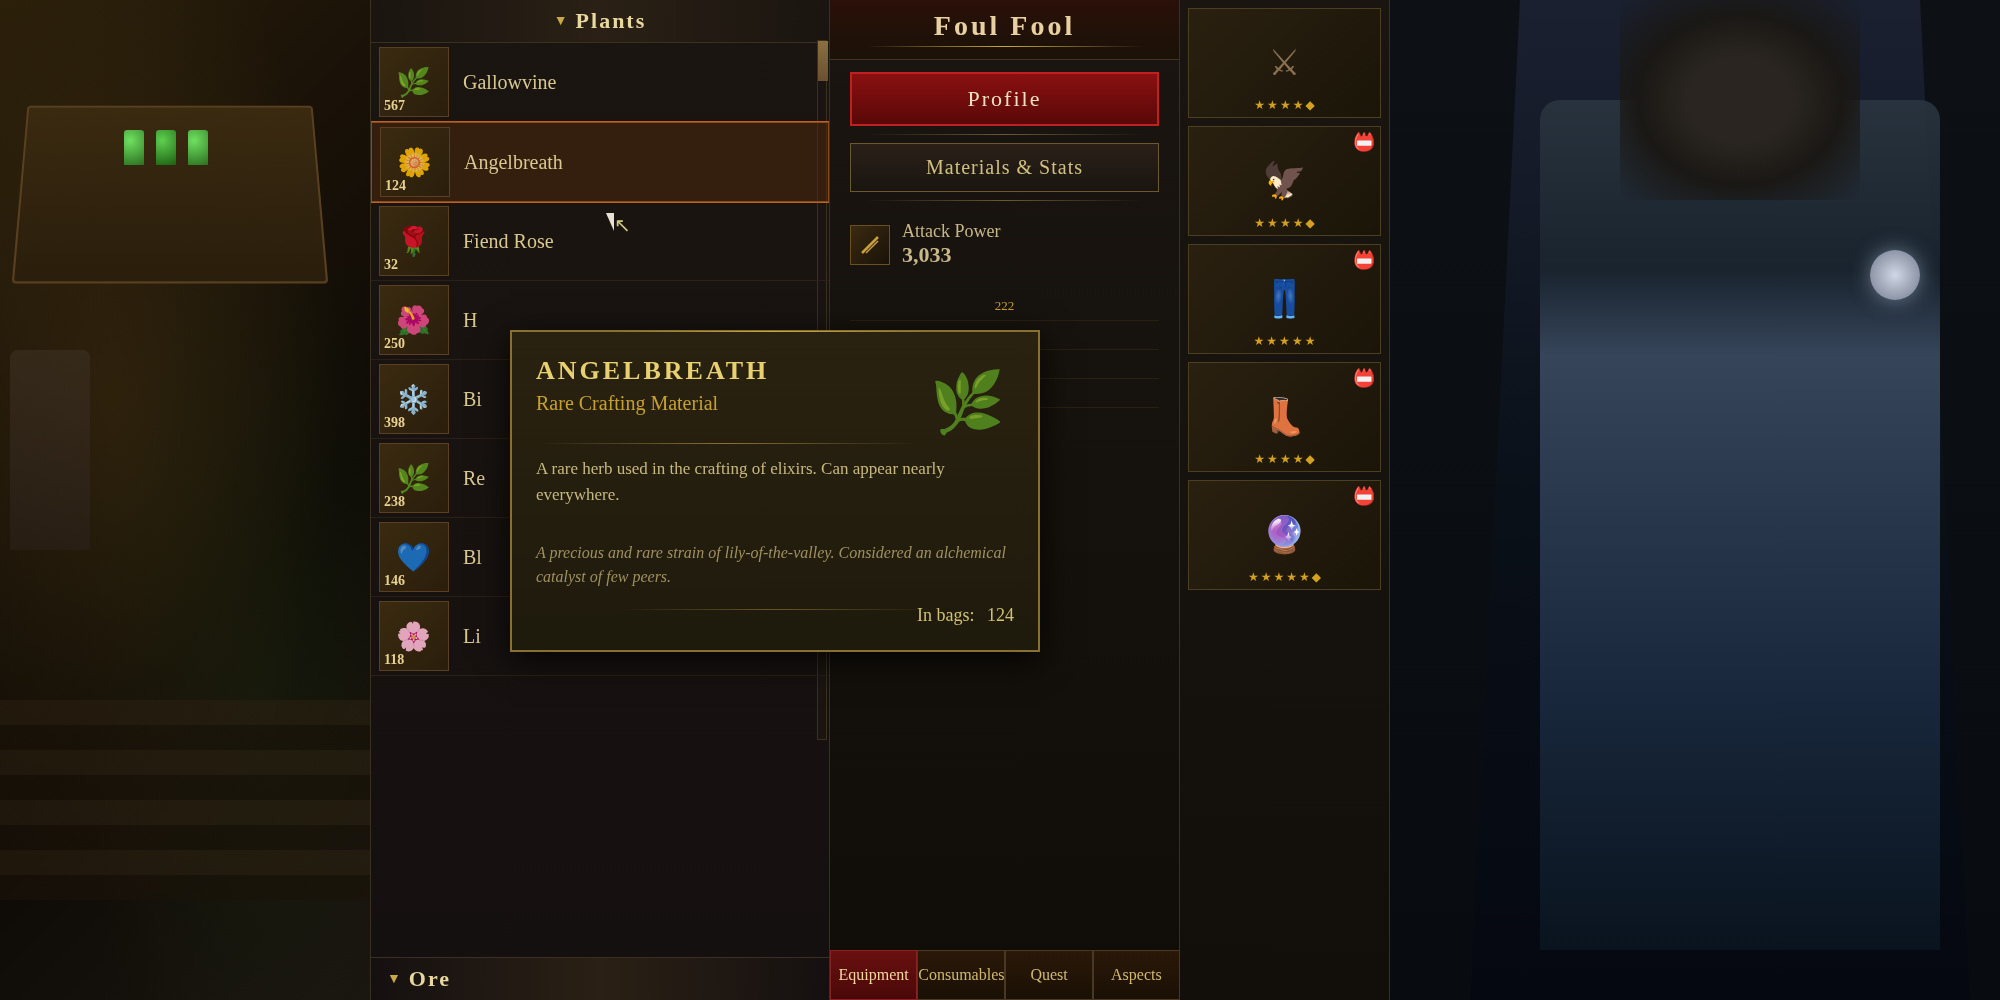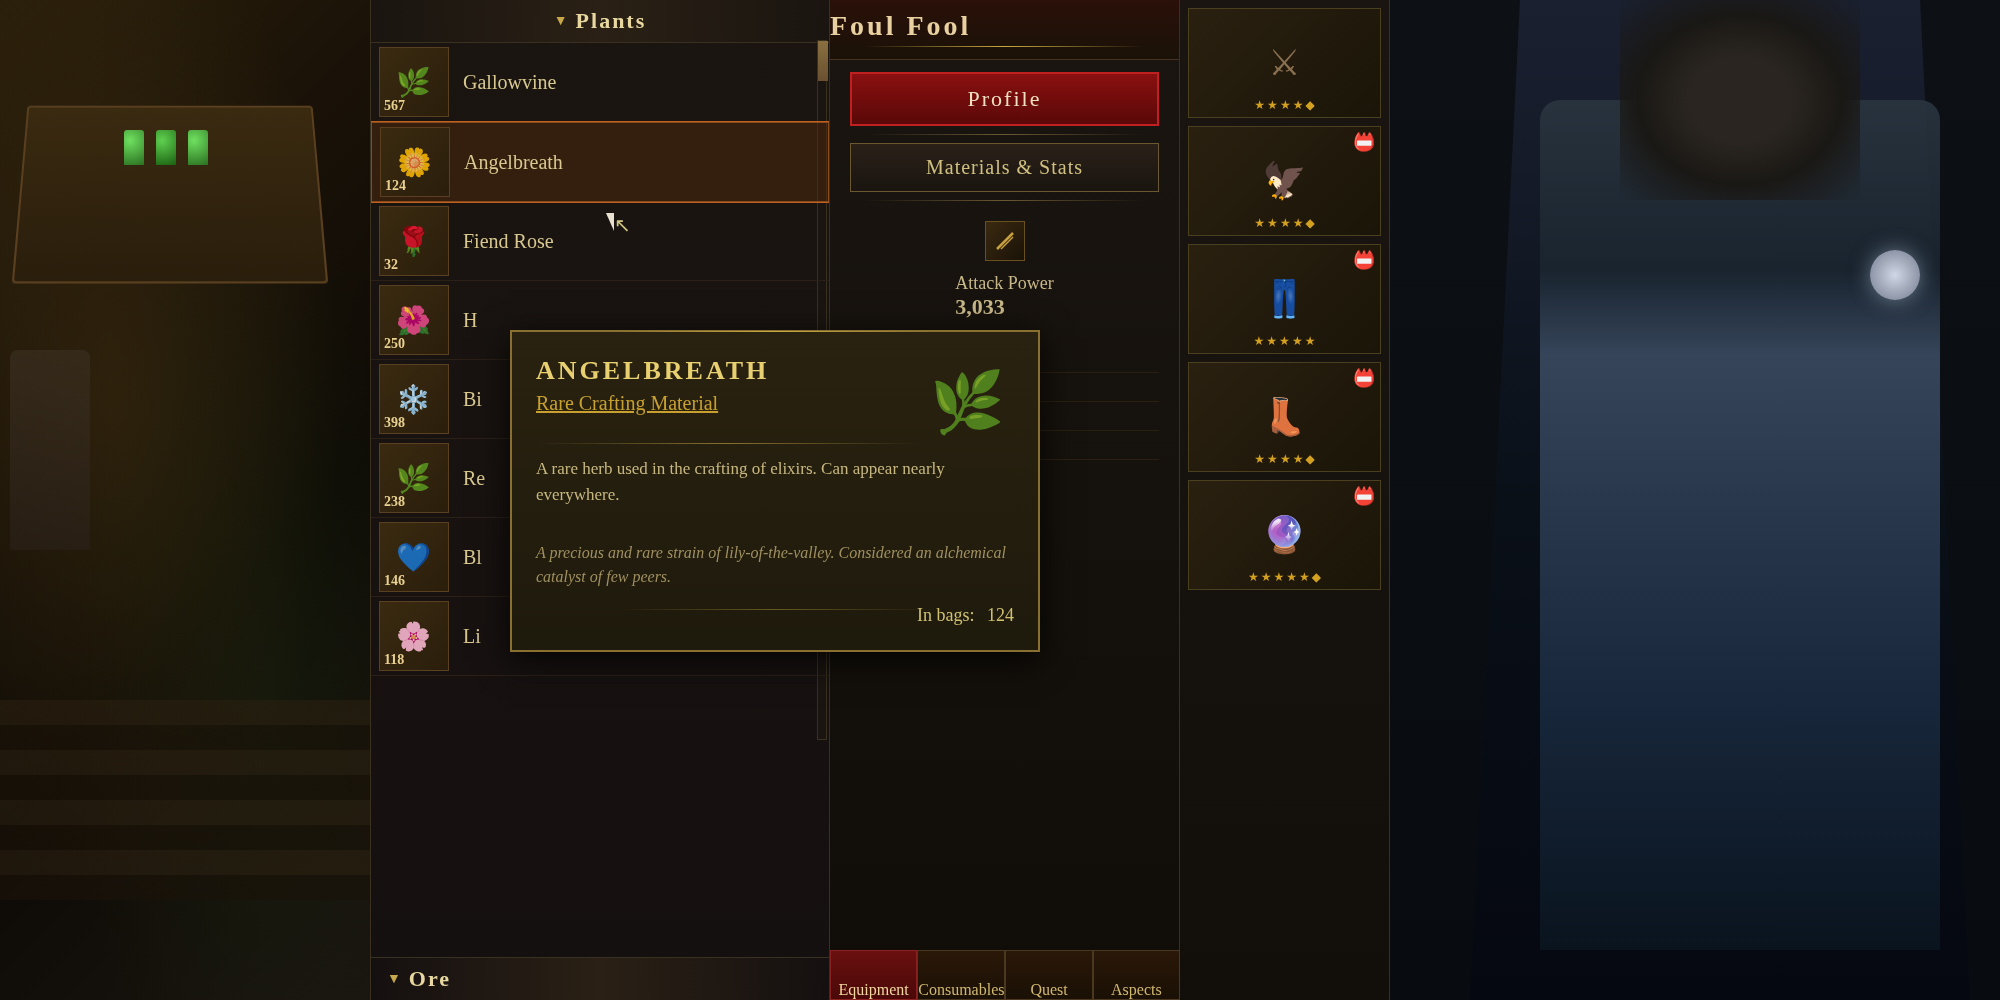--- a/index.html
+++ b/index.html
@@ -194,21 +194,21 @@
       left: 830px;
       top: 0;
       width: 350px;
       height: 1000px;
       background: linear-gradient(180deg, #1a1510 0%, #100d08 100%);
       border-right: 1px solid #3a3020;
     }
 
     
     .char-header {
-      text-align: left;
+      text-align: center;
       padding: 10px 0 8px;
       background: linear-gradient(180deg, #2a1008 0%, #1a1208 100%);
       border-bottom: 1px solid #4a3020;
     }
     .char-name {
       color: #e8d0a0;
       font-size: 28px;
       letter-spacing: 3px;
       font-weight: bold;
     }
@@ -259,21 +259,20 @@
     }
 
     
     .attack-power-section {
       padding: 16px 20px;
     }
     .attack-power-row {
       display: flex;
       align-items: center;
       gap: 12px;
-      flex-direction: column;
     }
     .attack-icon {
       width: 40px;
       height: 40px;
       background: linear-gradient(135deg, #3a2a10, #1a1208);
       border: 1px solid #6a5020;
       display: flex;
       align-items: center;
       justify-content: center;
       font-size: 20px;
@@ -305,21 +304,21 @@
       position: absolute;
       bottom: 0;
       left: 830px;
       width: 350px;
       height: 50px;
       display: flex;
     }
     .bottom-tab {
       flex: 1;
       display: flex;
-      align-items: flex-end;
+      align-items: center;
       justify-content: center;
       background: linear-gradient(180deg, #2a1808 0%, #1a1005 100%);
       border: 1px solid #4a3820;
       color: #d0b870;
       font-size: 16px;
       cursor: pointer;
       font-family: 'Georgia', serif;
     }
     .bottom-tab.active {
       background: linear-gradient(180deg, #6a1010 0%, #4a0808 100%);
@@ -475,21 +474,20 @@
       font-size: 26px;
       font-weight: bold;
       letter-spacing: 3px;
       text-transform: uppercase;
       margin-bottom: 6px;
     }
     .tooltip-rarity {
       color: #c8a030;
       font-size: 20px;
       margin-bottom: 28px;
-      text-decoration: underline;
     }
     .tooltip-desc {
       color: #c8b880;
       font-size: 17px;
       line-height: 1.5;
     }
     .tooltip-lore {
       color: #a09060;
       font-size: 16px;
       font-style: italic;

